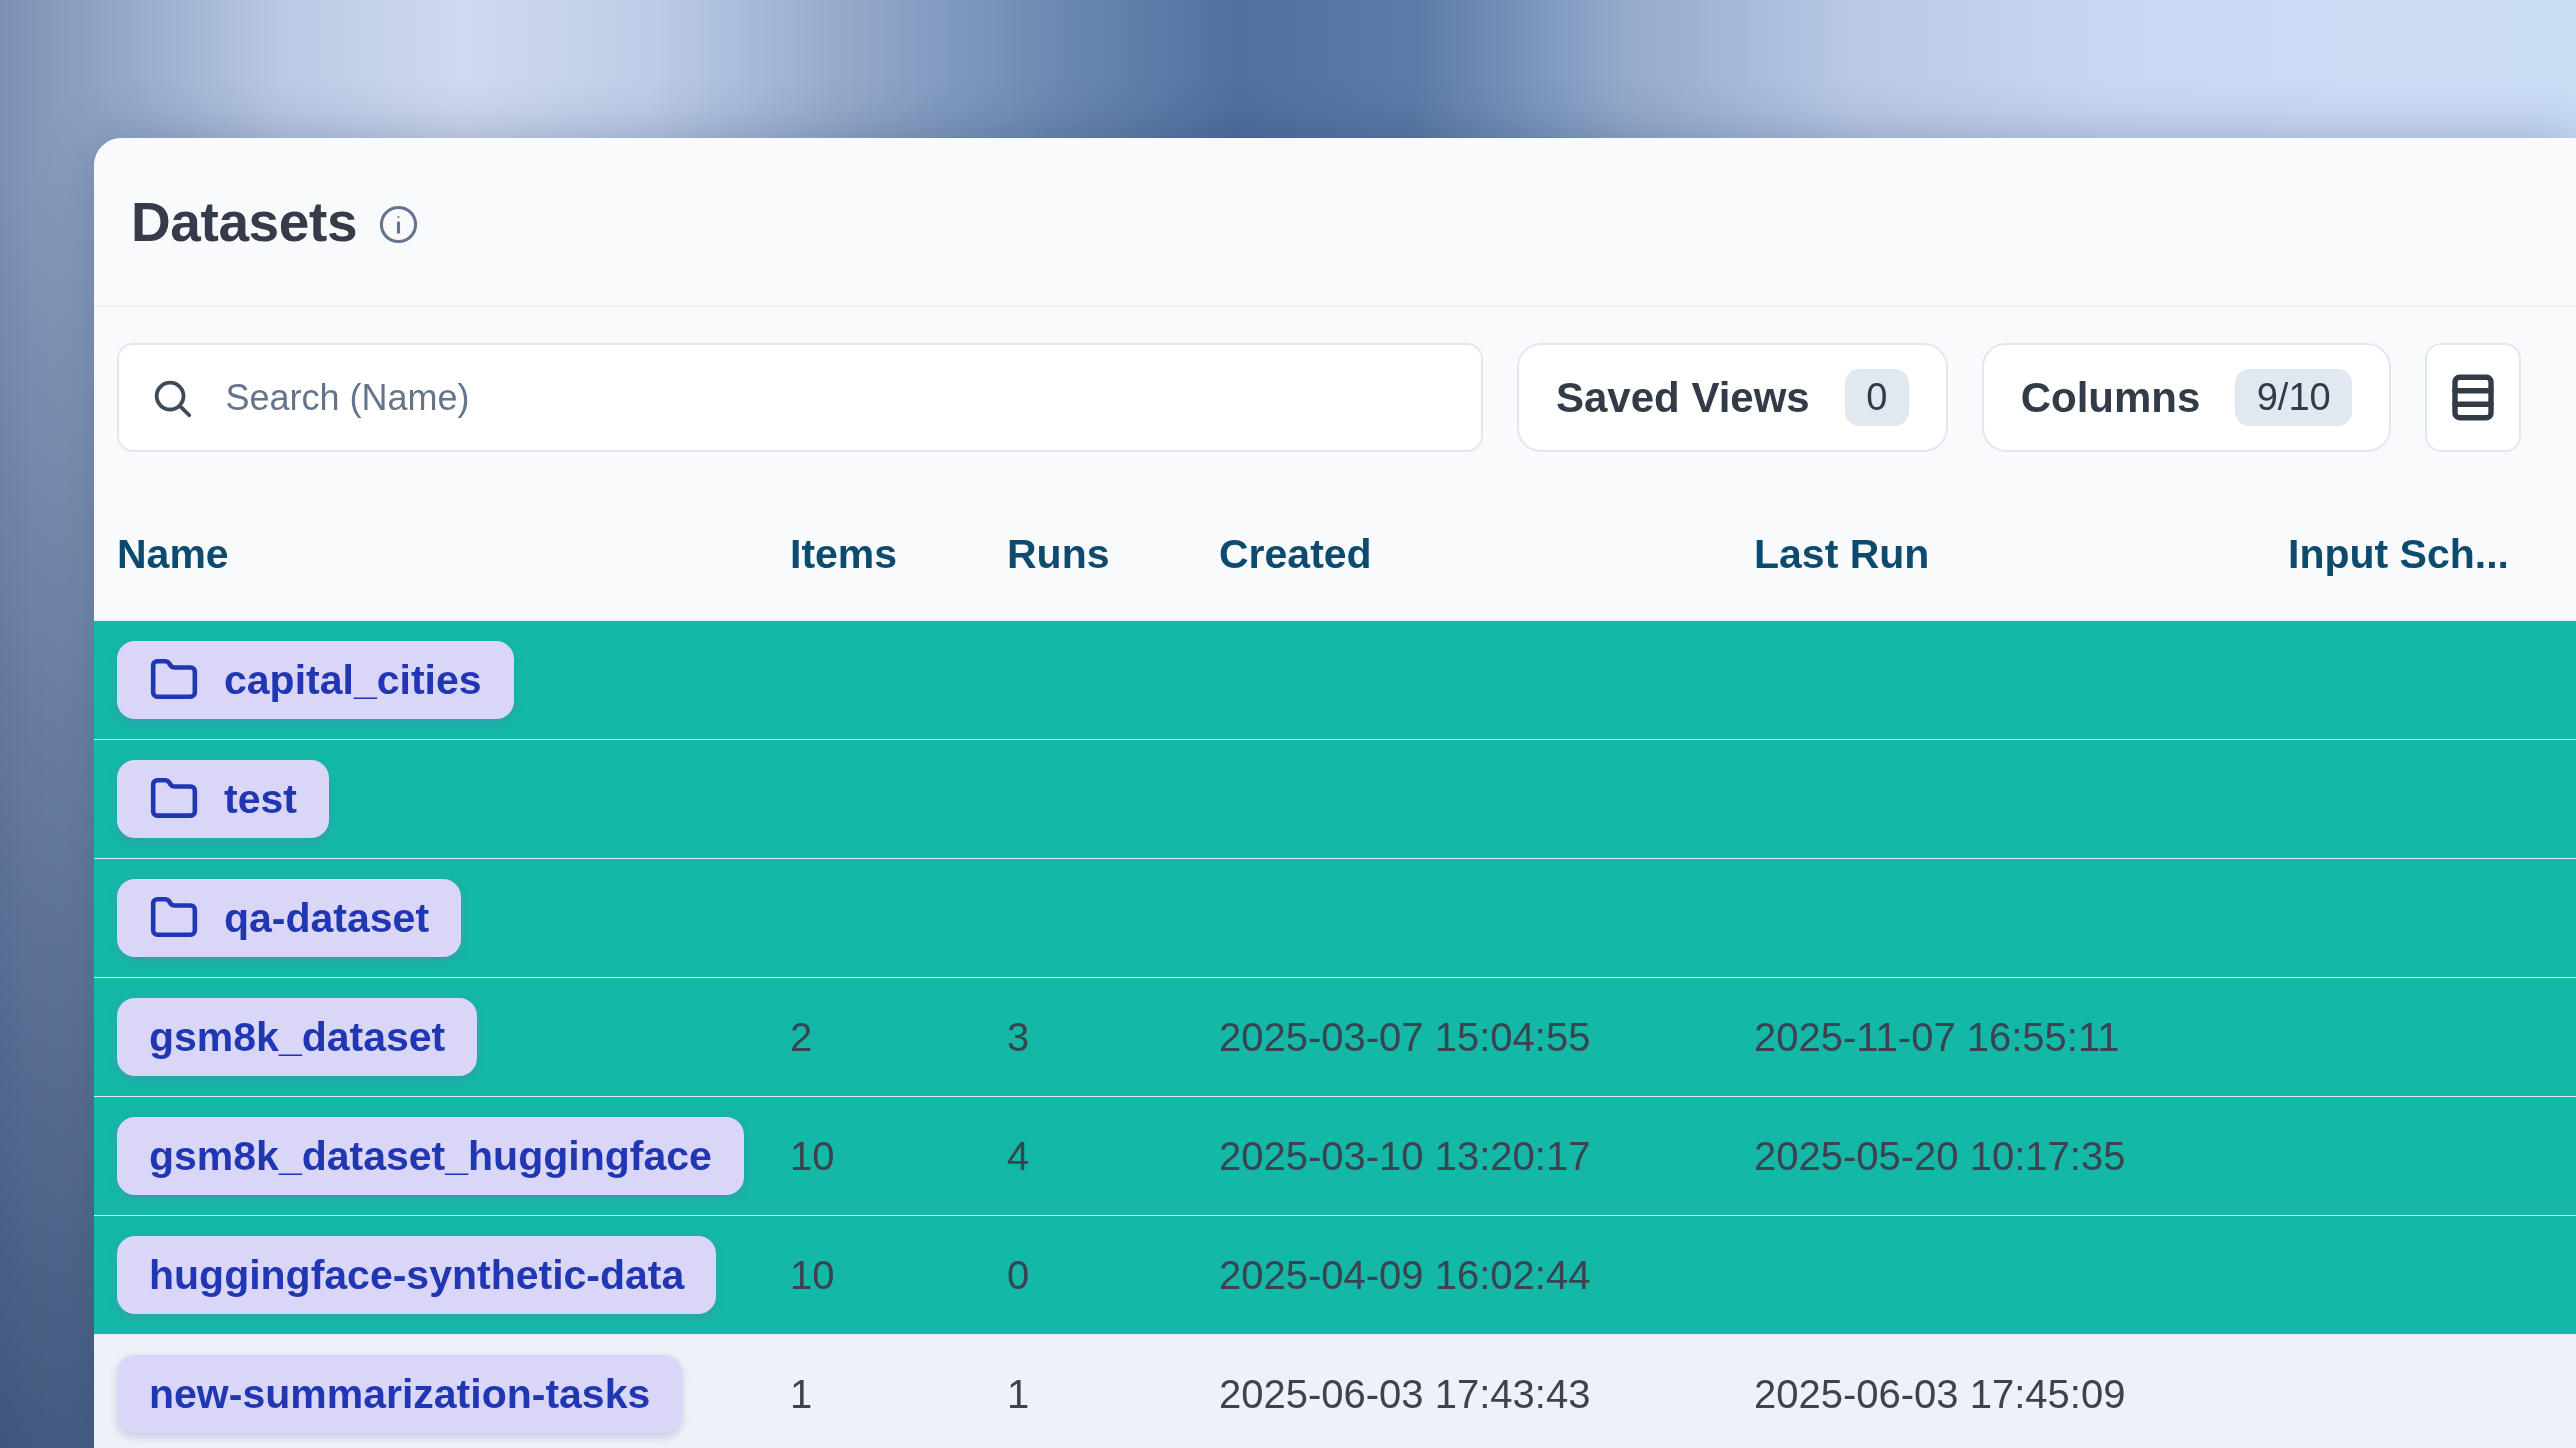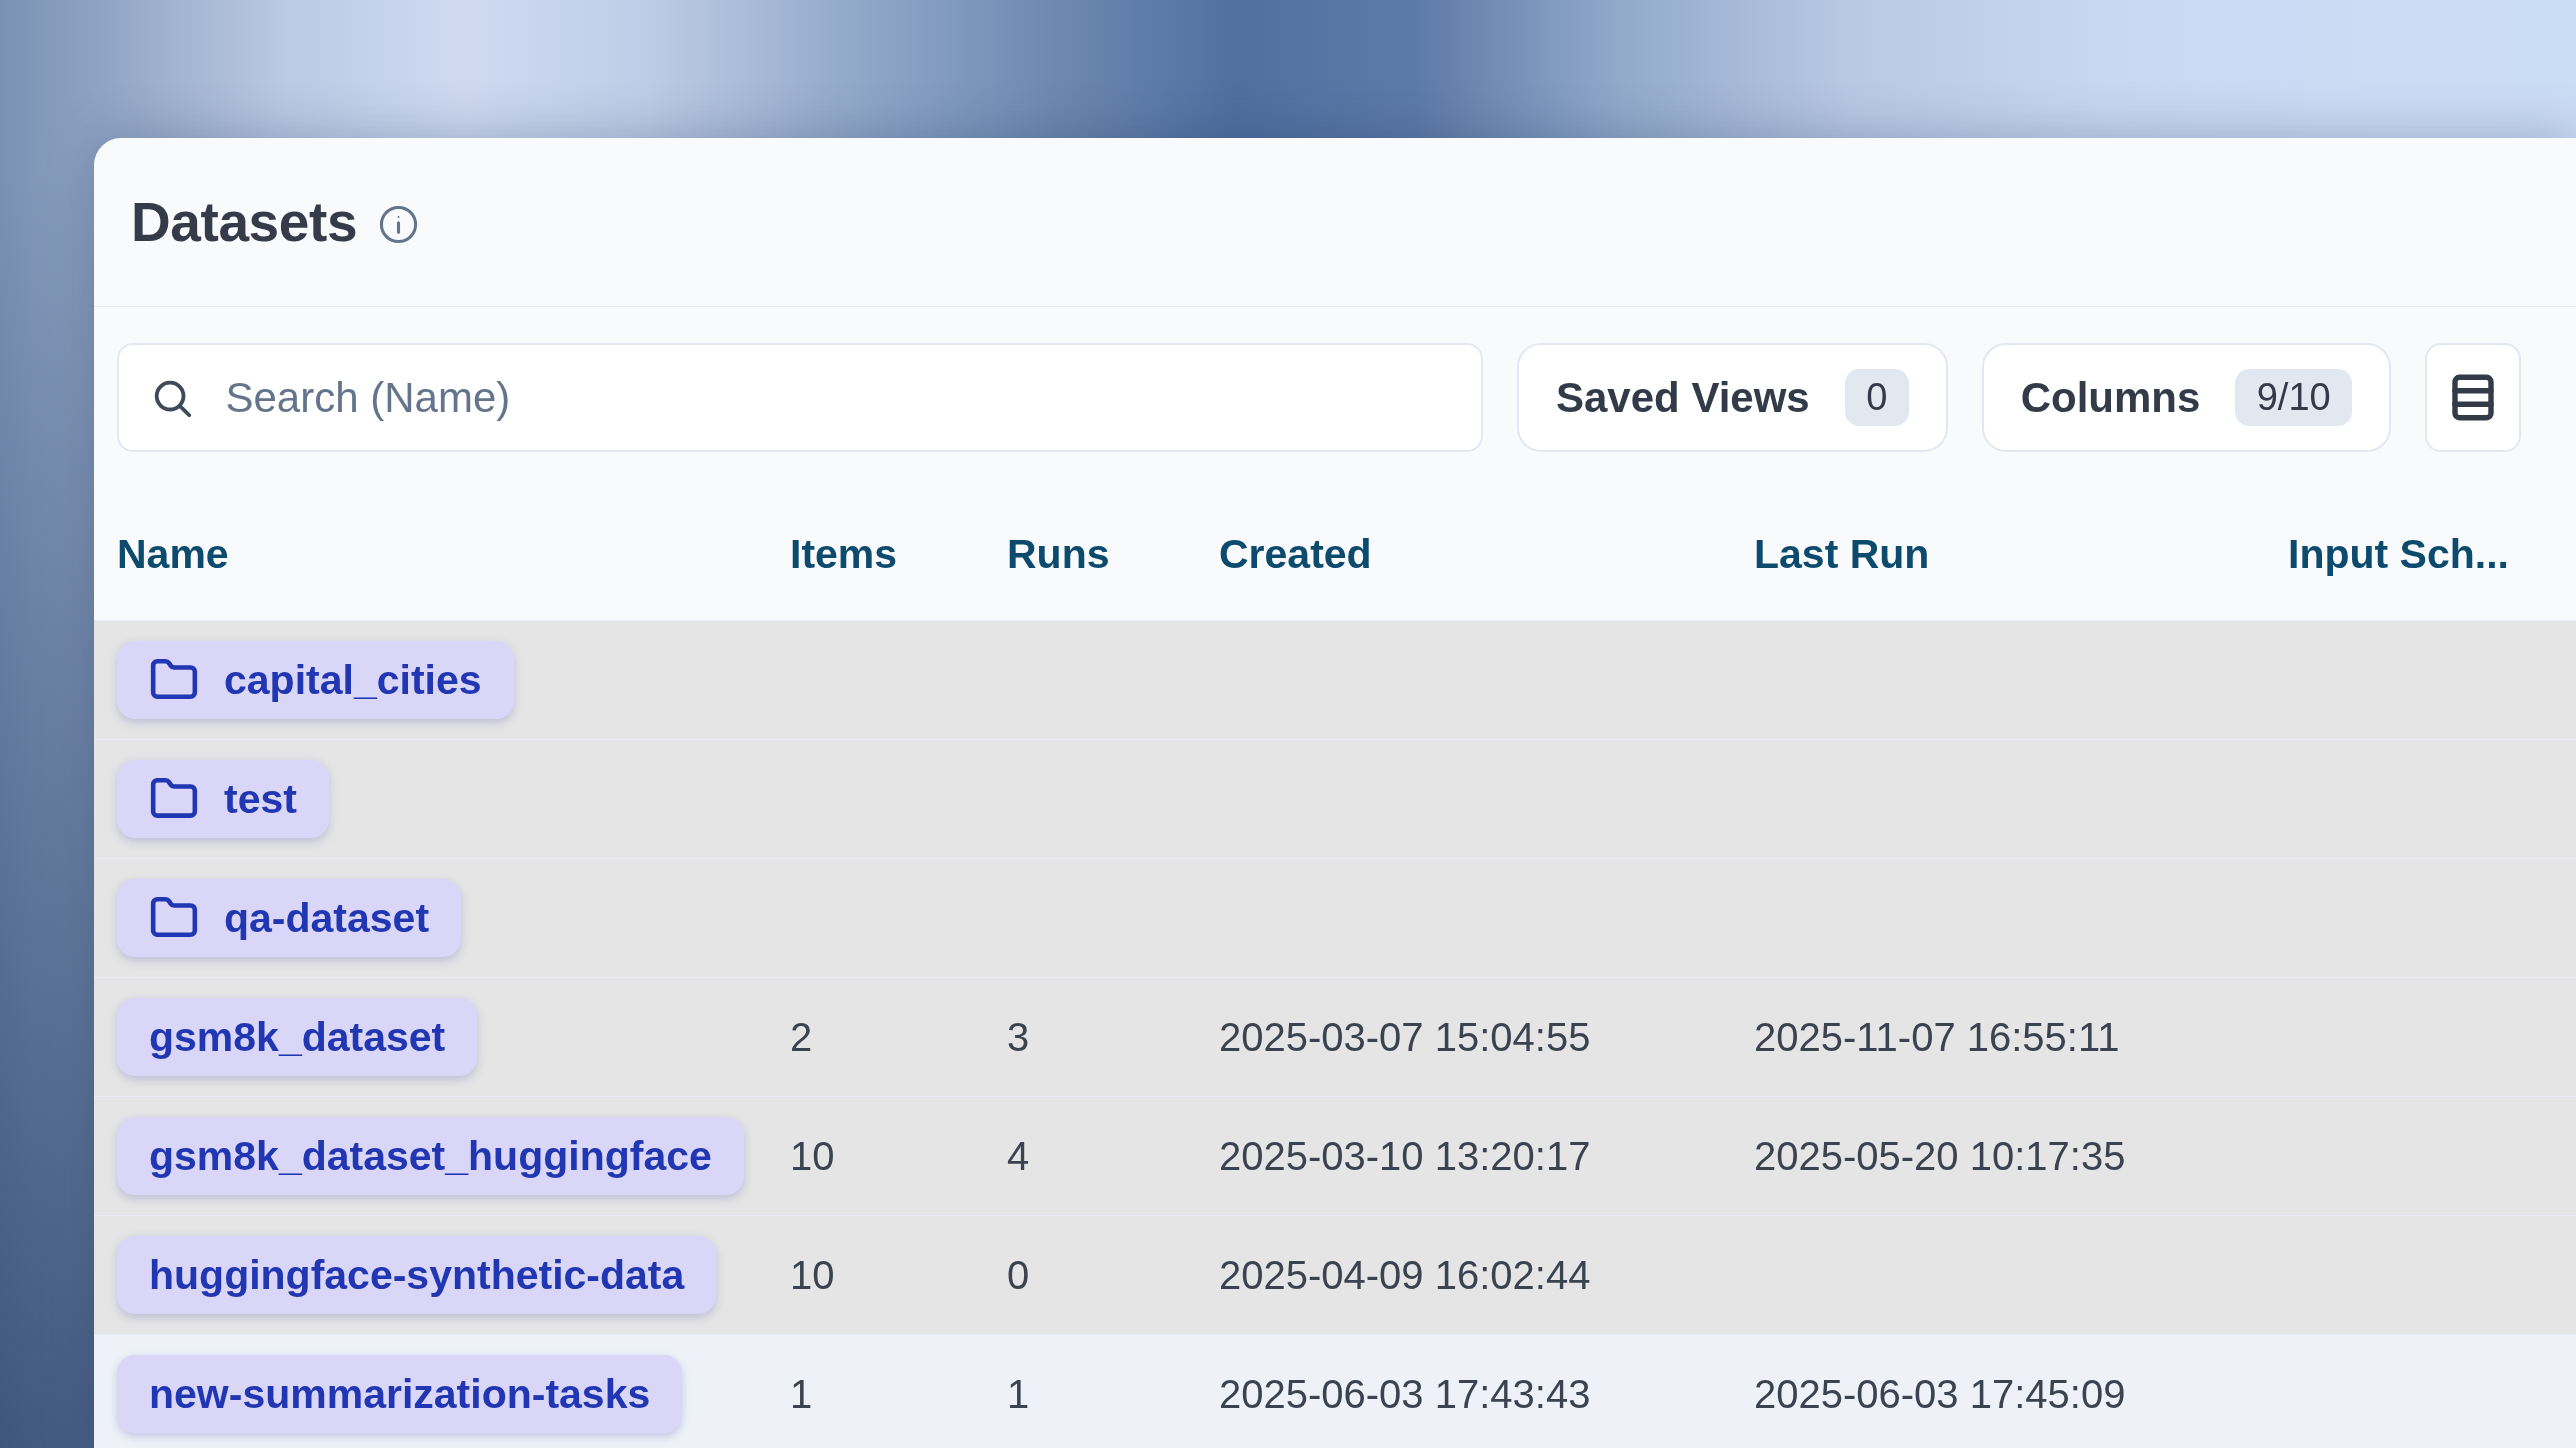--- a/index.html
+++ b/index.html
@@ -38,21 +38,21 @@
     padding:36px 34px 0 23px;gap:34px;height:109px;
   }
   .searchbox{
     width:1366px;height:109px;box-sizing:border-box;flex:none;
     background:#ffffff;border:2.7px solid #e3e8f0;border-radius:16px;
     display:flex;align-items:center;padding:0 30px;gap:28.5px;
   }
   .searchbox svg{flex:none;}
   .searchbox input{
     flex:1;border:none;outline:none;background:transparent;
-    font-size:42px;color:#1f2937;font-family:"Liberation Sans",sans-serif;
+    font-size:36px;color:#1f2937;font-family:"Liberation Sans",sans-serif;
   }
   .searchbox input::placeholder{color:#64748b;opacity:1;}
   .btn{
     height:109px;box-sizing:border-box;background:#ffffff;
     border:2.7px solid #e3e8f0;border-radius:24px;
     display:flex;align-items:center;gap:35px;padding:0 37px;
     font-size:42px;font-weight:600;color:#333b48;cursor:pointer;
   }
   .count-pill{
     background:#e2e8f0;border-radius:14.3px;padding:7.1px 21.4px;
@@ -70,21 +70,21 @@
     align-items:center;padding-left:23px;
   }
   .thead{
     height:132px;margin-top:36px;flex:none;
     border-bottom:1.8px solid #e6ebf2;
     font-size:41px;font-weight:600;color:#0c4a6e;
   }
   .th{white-space:nowrap;overflow:hidden;}
   .tbody{flex:1;background:#ffffff;}
   .trow{
-    height:119px;box-sizing:border-box;background:#e5e5e5;
+    height:119px;box-sizing:border-box;background:#14b8a6;
     border-bottom:1.8px solid #e9edf3;font-size:40px;color:#3b4250;
   }
   .trow.hl{background:#eef2f8;}
   .cell{white-space:nowrap;}
   .badge{
     display:inline-flex;align-items:center;gap:25px;
     height:78px;padding:0 32px;border-radius:18px;
     background:#d9d6f7;color:#2136b2;font-weight:700;font-size:41px;
     box-shadow:0 3.6px 9px rgba(110,110,185,0.30);
     cursor:pointer;max-width:624px;

